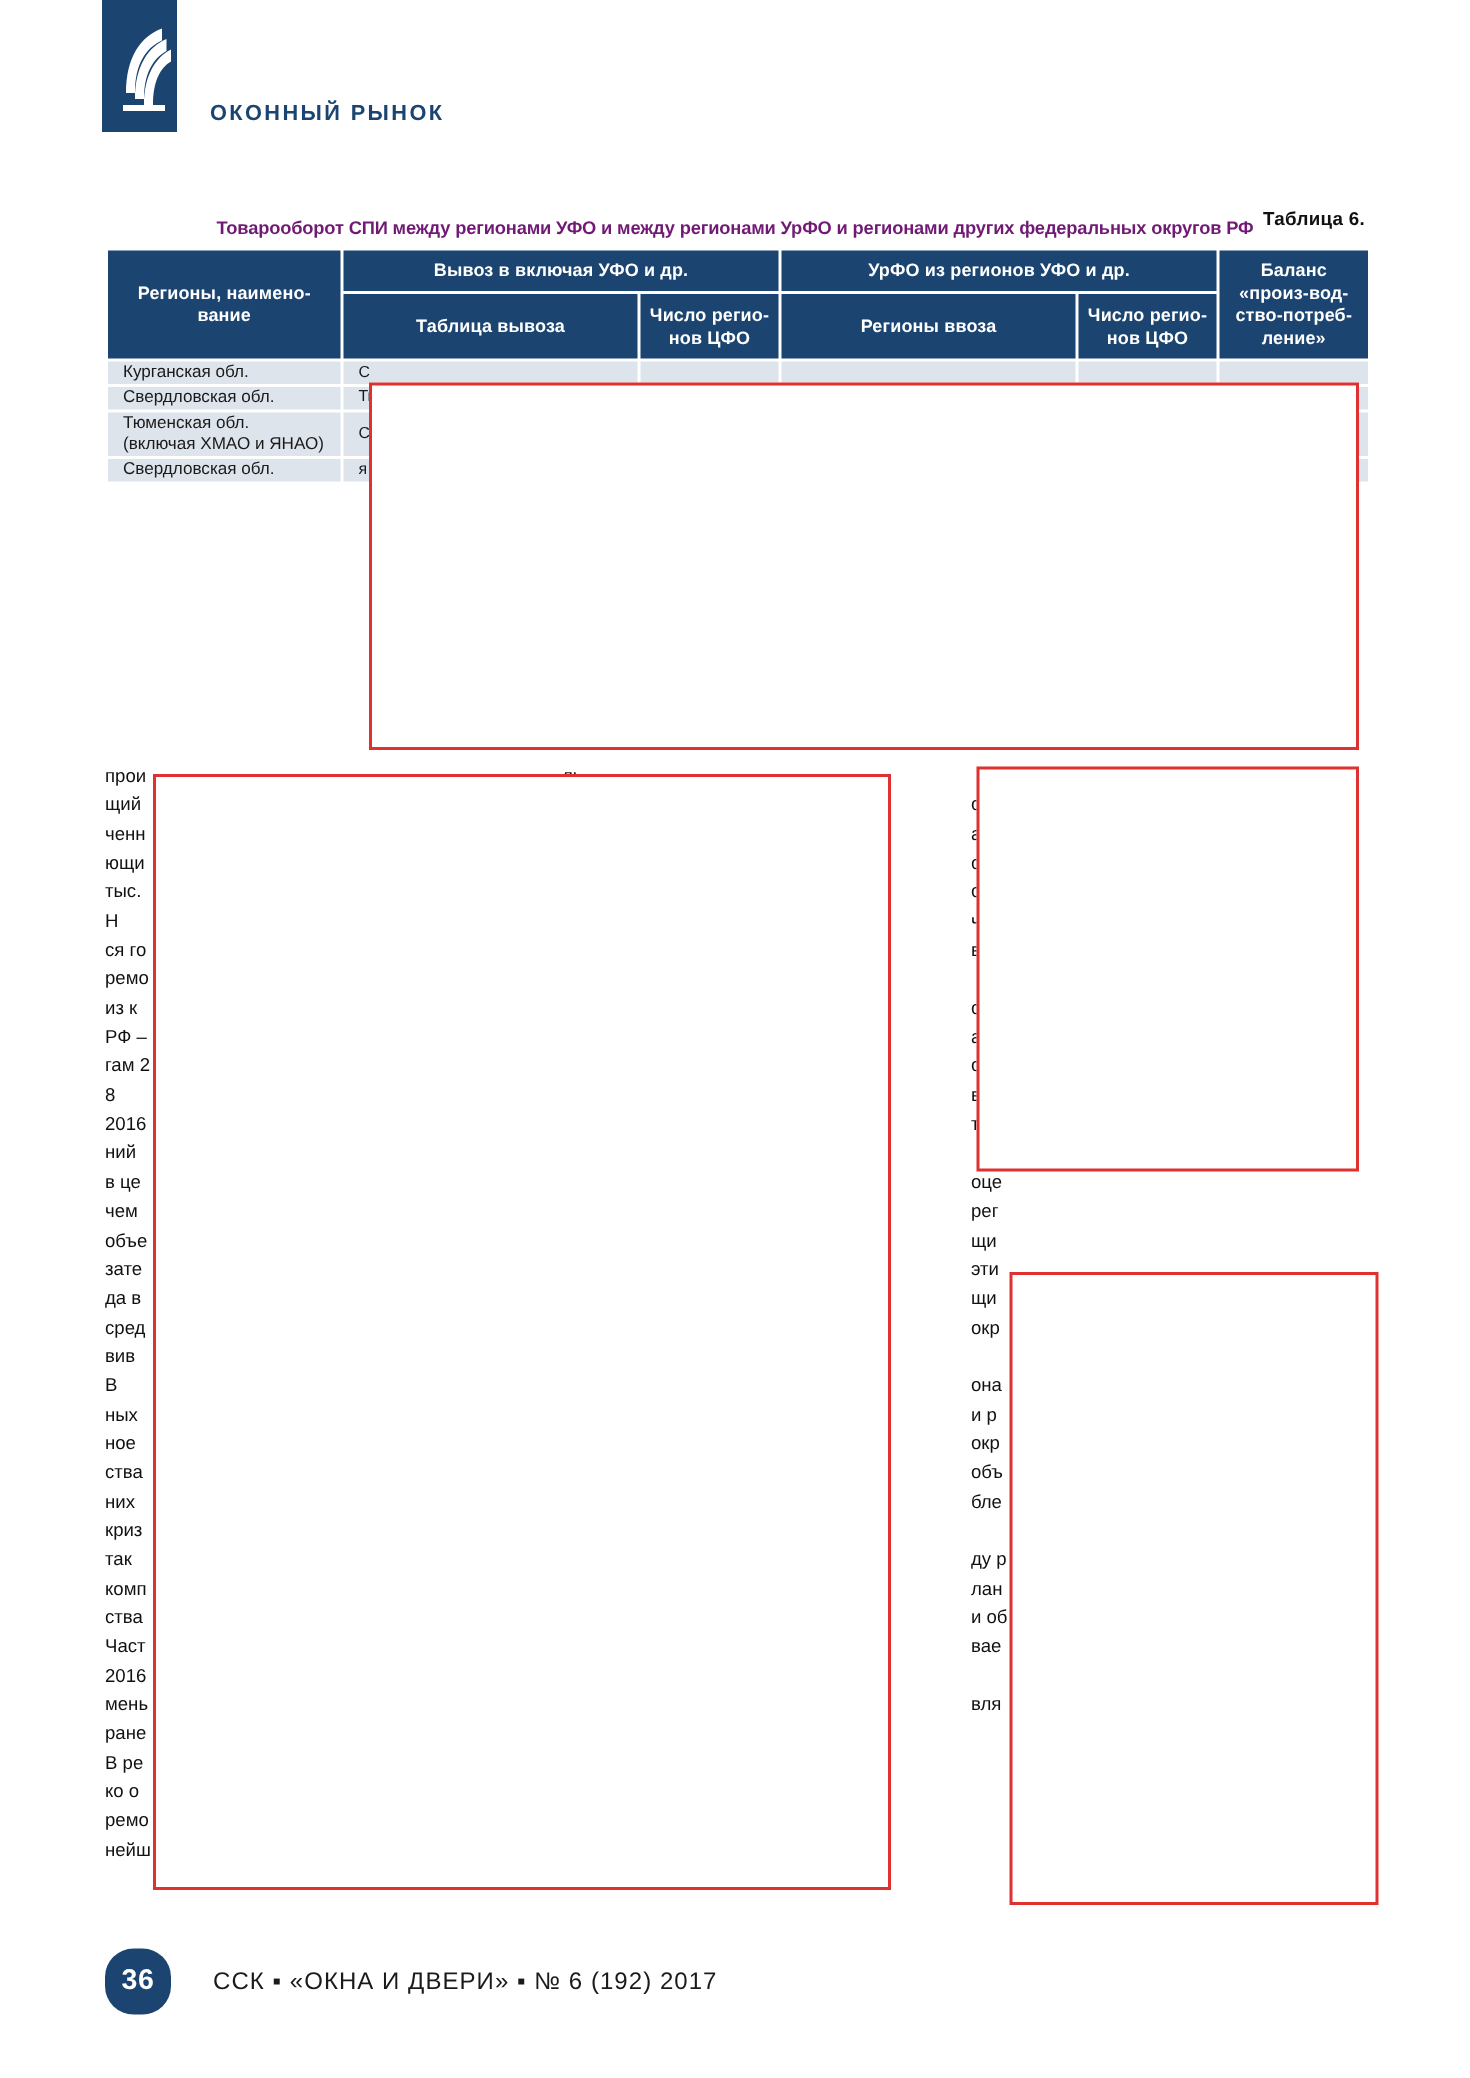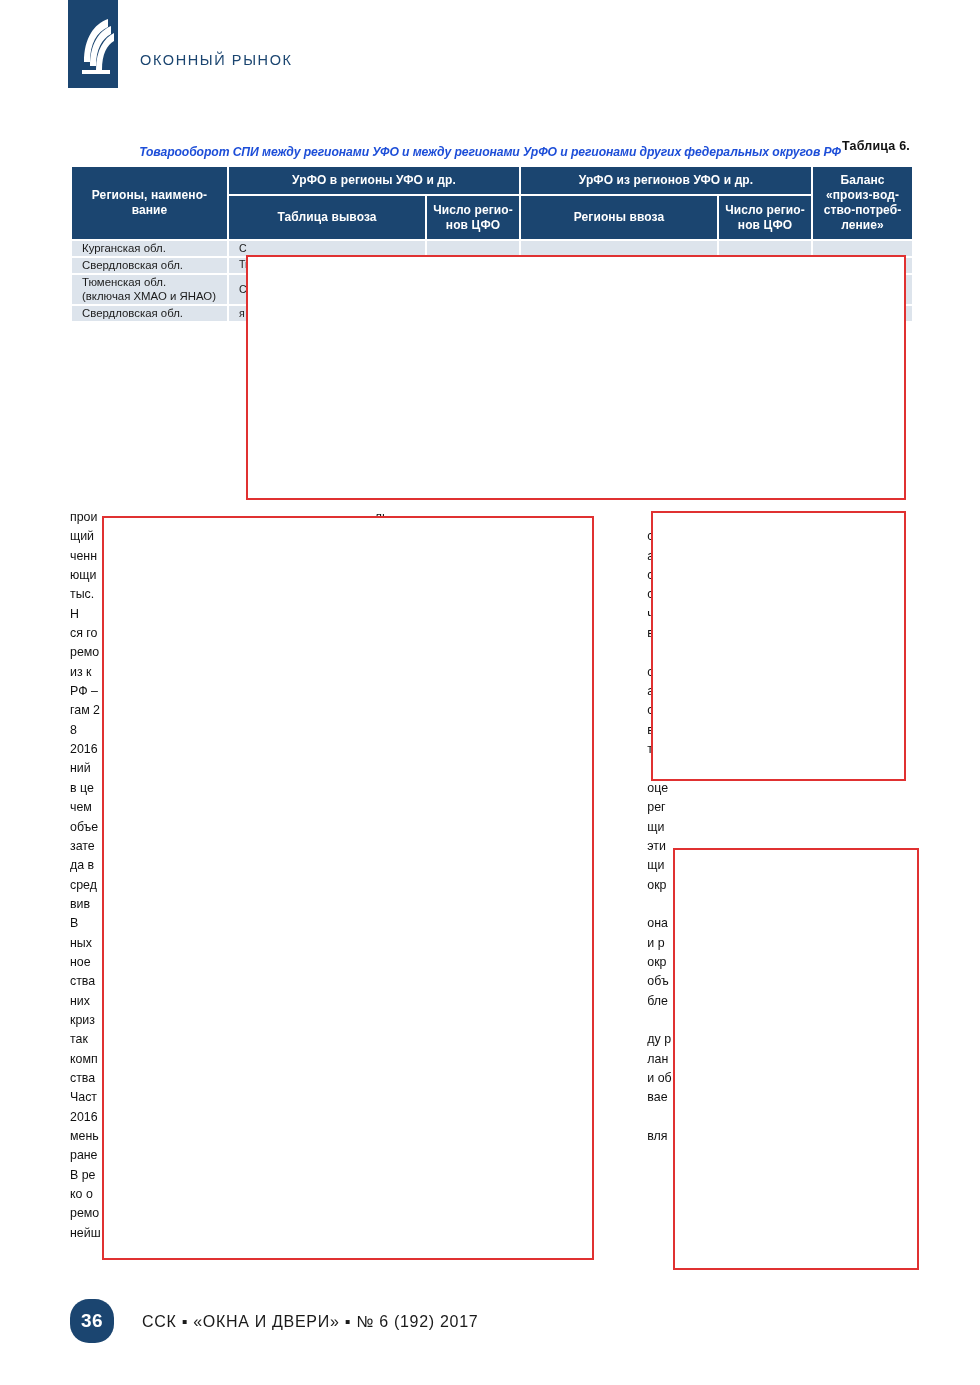--- a/index.html
+++ b/index.html
@@ -35,23 +35,23 @@
     width: 50px; height: 88px;
     background: #1b4570;
   }
   .logo-mark {
     position: absolute;
     left: 0; top: 0;
     width: 50px; height: 88px;
   }
   .masthead-title {
     position: absolute;
-    left: 140px; top: 52px;
+    left: 140px; top: 68px;
     font-size: 14.5px;
-    font-weight: normal;
+    font-weight: bold;
     letter-spacing: 1.6px;
     color: #1b4570;
     text-transform: uppercase;
     white-space: nowrap;
   }
 
   
   .table-number {
     position: absolute;
     right: 70px; top: 139px;
@@ -60,24 +60,23 @@
     color: #111111;
     letter-spacing: 0.2px;
   }
   .table-title {
     position: absolute;
     left: 70px; top: 145px;
     width: 840px;
     text-align: center;
     font-size: 12.2px;
     font-weight: bold;
-    color: #1d4ed8;
+    color: #701a75;
     letter-spacing: -0.1px;
     white-space: nowrap;
-    font-style: italic;
   }
 
   
   .data-table {
     position: absolute;
     left: 70px; top: 165px;
     width: 840px;
     border-collapse: separate;
     border-spacing: 2px;
     table-layout: fixed;
@@ -225,21 +224,21 @@
       <col class="col-name">
         <col class="col-out">
         <col class="col-outn">
       <col class="col-in">
         <col class="col-inn">
         <col class="col-bal">
     </colgroup>
     <thead>
       <tr>
         <th rowspan="2">Регионы, наимено-вание</th>
-        <th colspan="2">УрФО в регионы УФО и др.</th>
+        <th colspan="2">Вывоз в включая УФО и др.</th>
         <th colspan="2">УрФО из регионов УФО и др.</th>
         <th rowspan="2">Баланс «произ-вод-ство-потреб-ление»</th>
       </tr>
       <tr>
         <th>Таблица вывоза</th>
         <th>Число регио-нов ЦФО</th>
         <th>Регионы ввоза</th>
         <th>Число регио-нов ЦФО</th>
       </tr>
     </thead>

